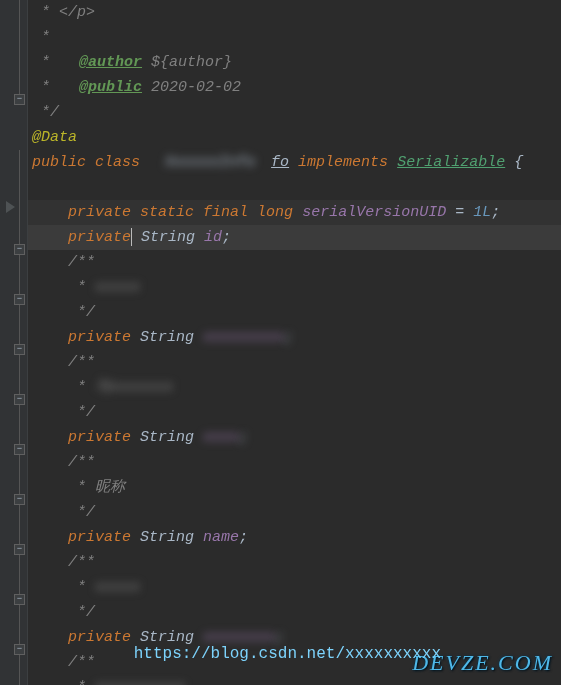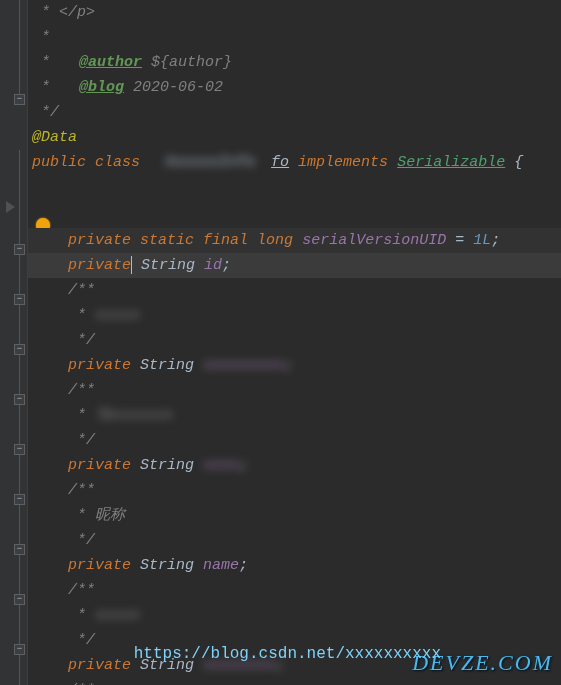--- a/index.html
+++ b/index.html
@@ -33,21 +33,21 @@
     border-bottom:6px solid transparent;
     border-left:9px solid #4e5254;
   }
   .bulb {
     position:absolute; left:36px; width:14px; height:14px;
     background:#f0a30a; border-radius:50% 50% 45% 45%;
     box-shadow:0 0 2px #f0a30a;
   }
   .code { position:absolute; left:28px; top:0; right:0; }
   .line { white-space:pre; padding-left:4px; height:25px; position:relative; }
-  .line.hl { background:#323232;margin-top:28px; }
+  .line.hl { background:#323232; }
   .line.caret { background:#3b3b3b; }
 
   
   .c-comment { color:#808080; }
   .c-tag     { color:#629755; font-weight:bold; text-decoration:underline;margin-left:20px; }
   .c-annot   { color:#bbb529; }
   .c-kw      { color:#cc7832; }
   .c-type    { color:#a9b7c6; }
   .c-cls     { color:#a9b7c6;margin-left:16px; }
   .c-ifc     { color:#50a070; text-decoration:underline; font-style:italic;}
@@ -89,21 +89,21 @@
     <div class="fold" style="top:594px;">−</div>
     <div class="fold" style="top:644px;">−</div>
   </div>
 
   <div class="bulb" style="top:218px;"></div>
 
   <div class="code">
     <div class="line"><span class="c-comment"> * &lt;/p&gt;</span></div>
     <div class="line"><span class="c-comment"> *</span></div>
     <div class="line"><span class="c-comment"> * </span><span class="c-tag">@author</span><span class="c-comment"> </span><span class="c-comment">${author}</span></div>
-    <div class="line"><span class="c-comment"> * </span><span class="c-tag">@blog</span><span class="c-comment"> </span><span class="c-comment">2020-06-02</span></div>
+    <div class="line"><span class="c-comment"> * </span><span class="c-tag">@public</span><span class="c-comment"> </span><span class="c-comment">2020-02-02</span></div>
     <div class="line"><span class="c-comment"> */</span></div>
     <div class="line"><span class="c-annot">@Data</span></div>
     <div class="line"><span class="c-kw">public</span> <span class="c-kw">class</span> <span class="c-cls c-obf">XxxxxxInfo</span><span class="c-cls" style="text-decoration:underline">fo</span> <span class="c-kw">implements</span> <span class="c-ifc">Serializable</span> <span class="c-str">{</span></div>
     <div class="line"> </div>
     <div class="line hl">    <span class="c-kw">private</span> <span class="c-kw">static</span> <span class="c-kw">final</span> <span class="c-kw">long</span> <span class="c-static">serialVersionUID</span> <span class="c-str">=</span> <span class="c-num">1L</span><span class="c-str">;</span></div>
     <div class="line caret">    <span class="c-kw">private</span><span class="caret-bar"></span> <span class="c-type">String</span> <span class="c-field">id</span><span class="c-str">;</span></div>
 
     <div class="line">    <span class="c-comment">/**</span></div>
     <div class="line">    <span class="c-comment"> * </span><span class="c-comment c-obf">xxxxx</span></div>
     <div class="line">    <span class="c-comment"> */</span></div>

